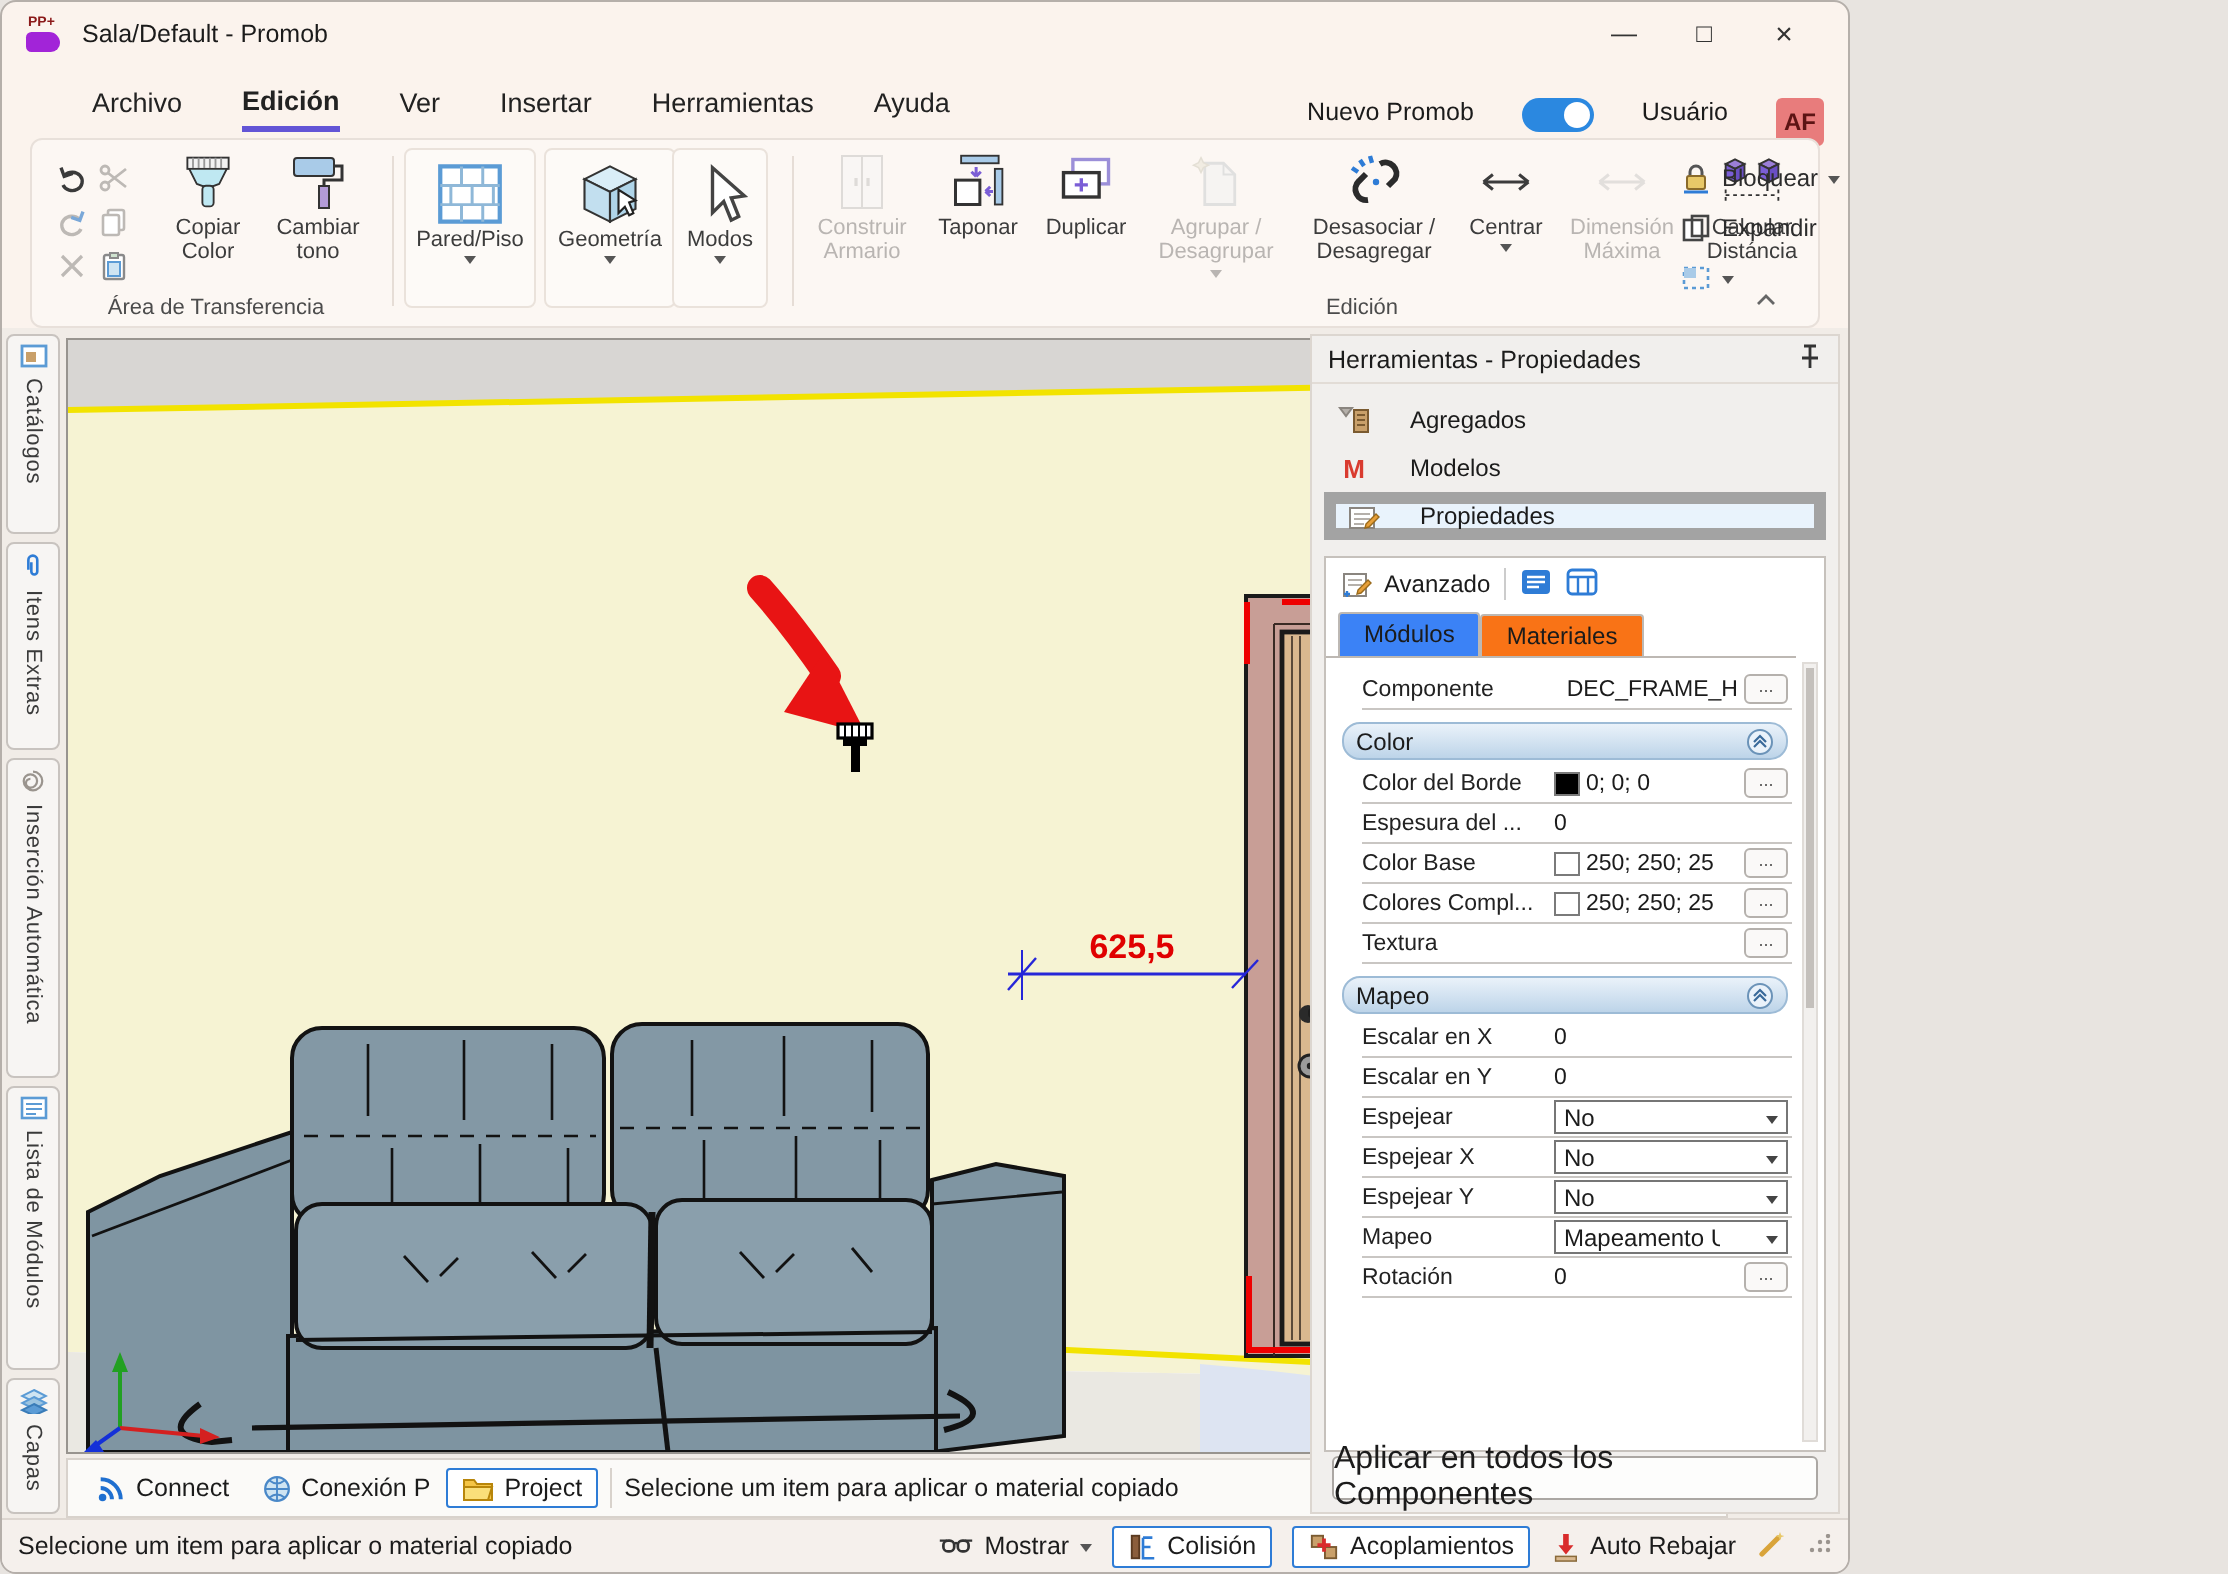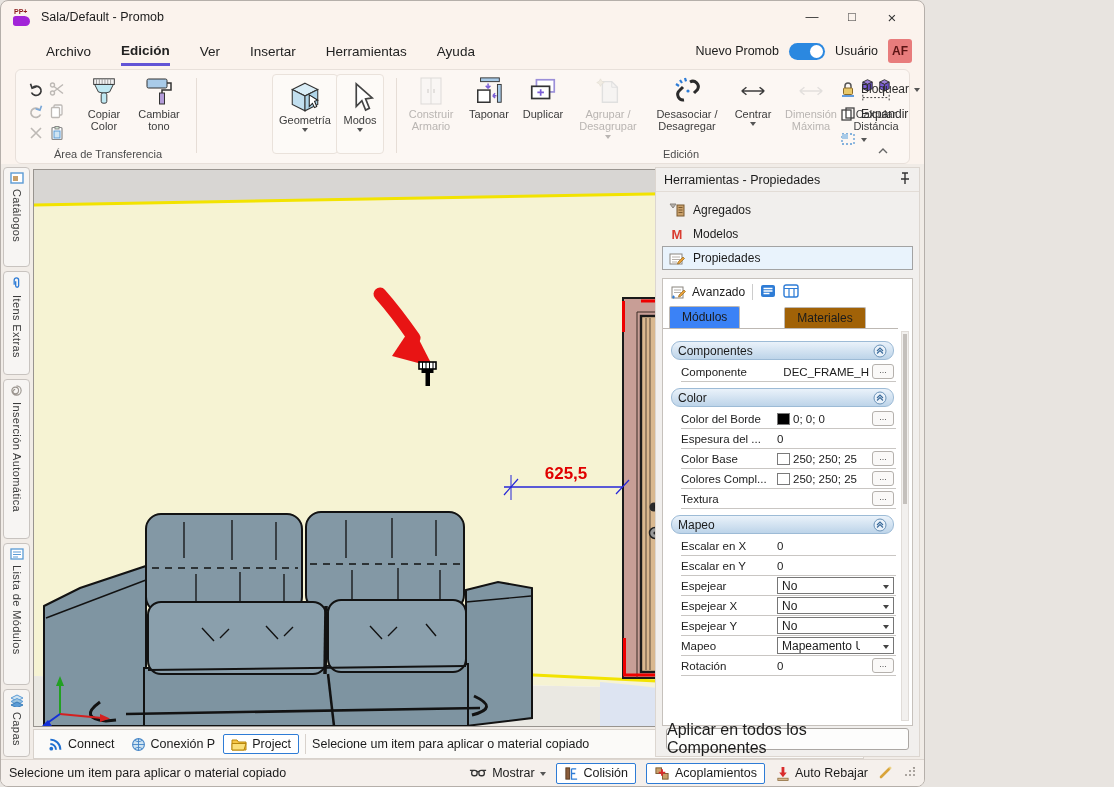--- a/index.html
+++ b/index.html
@@ -11,21 +11,21 @@
   .applogo { width:20px; height:18px; position:relative; margin-right:8px; }
   .applogo .pp { position:absolute; top:0; left:1px; font-size:7px; font-weight:bold; color:#8b1a1a; }
   .applogo .blob { position:absolute; left:0; bottom:0; width:17px; height:10px; background:#a224d8; border-radius:3px 6px 5px 3px; }
   .wctl { margin-left:auto; display:flex; }
   .wctl span { width:40px; text-align:center; font-size:13px; color:#333; cursor:default; }
 
   
   .menubar { height:36px; display:flex; align-items:center; padding-left:30px; font-size:13.5px; position:relative; }
   .mi { padding:6px 0 5px; margin:11px 15px; color:#222; }
   .mi.active { font-weight:bold; border-bottom:3px solid #6254D6; }
-  .menu-right { position:absolute; right:12px; top:0; height:36px; display:flex; align-items:center; gap:10px; font-size:12.5px; }
+  .menu-right { position:absolute; right:12px; top:16px; height:36px; display:flex; gap:24px; font-size:12.5px; }
   .toggle { width:36px; height:17px; background:#2B88E0; border-radius:9px; position:relative; }
   .toggle .knob { position:absolute; right:2px; top:2px; width:13px; height:13px; background:#fff; border-radius:50%; }
   .avatar { width:24px; height:24px; background:#E87C7C; border-radius:3px; font-weight:bold; font-size:12px; color:#5C1414; display:flex; align-items:center; justify-content:center; }
 
   
   .ribbon { position:relative; height:95px; margin:0 14px; background:#FCF7F3; border:1px solid #E8E0DA; border-radius:6px; }
   .rg { position:absolute; top:4px; display:flex; flex-direction:column; align-items:center; font-size:11px; color:#3c3c3c; text-align:center; line-height:1.12; }
   .rg .ric { height:34px; display:flex; align-items:center; justify-content:center; }
   .rg.big { border:1px solid #EAE2DB; background:#FDFAF7; border-radius:4px; height:80px; padding-top:5px; }
   .dis { color:#b9b5b2 !important; }
@@ -51,28 +51,28 @@
   .canvas svg { display:block; }
 
   .console { position:absolute; left:32px; top:565px; width:831px; height:30px; background:#FBFAF8; border:1px solid #D8D2CC; display:flex; align-items:center; font-size:12.5px; padding:0 6px; }
   .cit { display:flex; align-items:center; gap:5px; margin:0 8px; }
   .bluebox { border:1px solid #2E7CD6; border-radius:2px; padding:2px 7px; display:flex; align-items:center; gap:5px; background:#fff; }
   .cdiv { width:1px; height:20px; background:#D8D2CC; margin:0 6px; }
 
   .panel { position:absolute; right:4px; top:3px; width:265px; bottom:2px; background:#F1EFED; border:1px solid #DCD6D0; font-size:12px; }
   .phead { height:24px; display:flex; align-items:center; padding:0 8px; border-bottom:1px solid #E2DCD6; font-size:12.5px; }
   .pnav { padding:6px 6px 2px; }
-  .pnav .row { height:24px; display:flex; align-items:center; gap:8px; padding:0 6px; border:1px solid transparent; }
-  .pnav .row.sel { background:#E9F3FC; border:1px solid #a3a3a3; }
+  .pnav .row { height:24px; display:flex; align-items:center; gap:20px; padding:0 6px; border:1px solid transparent; }
+  .pnav .row.sel { background:#E9F3FC; border:6px solid #a3a3a3; }
   .pbox { margin:6px 6px 0; background:#fff; border:1px solid #C6C1BC; position:relative; height:448px; }
   .ptools { height:26px; display:flex; align-items:center; gap:7px; padding:0 8px; }
   .ptools .vd { width:1px; height:16px; background:#ccc; }
   .ptabs { display:flex; padding-left:6px; height:23px; align-items:flex-end; }
   .ptab { padding:3px 12px 4px; border:1px solid #BDB8B3; border-bottom:none; background:#3b82f6; font-size:12px; border-radius:2px 2px 0 0; }
-  .ptab.act { background:#a16207; position:relative; top:1px; font-weight:normal;margin-left:44px; }
+  .ptab.act { background:#f97316; position:relative; top:1px; font-weight:normal; }
   .pgrid { position:absolute; top:49px; bottom:0; left:0; right:14px; border-top:1px solid #BDB8B3; overflow:hidden; padding:6px 2px 0 6px; }
   .sect { height:19px; background:linear-gradient(#EAF2FA,#BDD4E9); border:1px solid #9DBBD6; border-radius:9px; display:flex; align-items:center; padding:0 6px; margin:6px 2px 2px; }
   .sect .t { flex:1; }
   .prow { display:flex; align-items:center; height:20px; border-bottom:1px solid #C9C6C3; margin-left:12px; padding-right:2px; }
   .prow .lbl { width:96px; font-size:11.5px; color:#222; white-space:nowrap; overflow:hidden; }
   .prow .val { flex:1; font-size:11.5px; display:flex; align-items:center; gap:3px; overflow:hidden; white-space:nowrap; }
   .sw { width:13px; height:12px; border:1px solid #7a7a7a; flex:none; }
   .dotbtn { width:22px; height:15px; border:1px solid #B5B1AD; border-radius:3px; background:#FAF9F8; font-size:9px; line-height:11px; text-align:center; color:#555; flex:none; margin-left:auto; }
   .dd { flex:1; border:1px solid #767676; height:17px; background:#fff; display:flex; align-items:center; padding:0 4px; gap:4px; }
   .dd .tri { margin-left:auto; border-top-color:#444; }
@@ -178,20 +178,30 @@
             <rect x="4" y="4" width="20" height="9" rx="1.5" fill="#A9CBE8" stroke="#333"></rect>
             <path d="M24 8h4v7h-9v3" fill="none" stroke="#333" stroke-width="1.5"></path>
             <rect x="16.5" y="18" width="5" height="11" fill="#B39BD8" stroke="#333"></rect>
           </svg>
         </span>
       <span>Cambiar tono</span>
     </div>
     <div class="glabel" style="left:8px; width:168px;">Área de Transferencia</div>
     <div class="rsep" style="left:180px;"></div>
 
+    <div class="rg big" style="left:186px; width:66px;">
+      <span class="ric">
+          <svg width="34" height="34" viewBox="0 0 32 32">
+            <rect x="2" y="3" width="28" height="26" fill="#fff" stroke="#5B9BD5" stroke-width="2"></rect>
+            <path d="M2 12h28M2 21h28M12 3v9M22 3v9M7 12v9M17 12v9M27 12v9M12 21v8M22 21v8" stroke="#8FB8D8" stroke-width="1.4" fill="none"></path>
+          </svg>
+        </span>
+      <span>Pared/Piso</span>
+        <span class="tri"></span>
+    </div>
     <div class="rg big" style="left:256px; width:66px;">
       <span class="ric">
           <svg width="34" height="34" viewBox="0 0 32 32">
             <polygon points="16,3 28,9 16,15 4,9" fill="#D9EDF7" stroke="#333"></polygon>
             <polygon points="4,9 16,15 16,29 4,23" fill="#C2DFEF" stroke="#333"></polygon>
             <polygon points="28,9 16,15 16,29 28,23" fill="#AFD4E8" stroke="#333"></polygon>
             <polygon points="20,14 20,25 23,22 25,26 27,25 25,20 28,19" fill="#fff" stroke="#222"></polygon>
           </svg>
         </span>
       <span>Geometría</span>
@@ -636,27 +646,20 @@
                 <rect x="1" y="1" width="14" height="12" rx="2" fill="#fff" stroke="#2E7CD6" stroke-width="1.4"></rect>
                 <path d="M1 4.5h14M6 4.5v8.5M11 4.5v8.5" stroke="#2E7CD6" stroke-width="1.2"></path>
               </svg></span>
         </div>
         <div class="ptabs">
           <span class="ptab">Módulos</span>
           <span class="ptab act">Materiales</span>
         </div>
 
         <div class="pgrid">
-          <div class="sect">
-            <span class="t">Componentes</span>
-            <svg width="14" height="14" viewBox="0 0 14 14">
-                <circle cx="7" cy="7" r="6" fill="#EAF2FA" stroke="#6B93B8"></circle>
-                <path d="M4 8.5l3-3 3 3M4 11l3-3 3 3" fill="none" stroke="#3a6a9a" stroke-width="1.1" transform="translate(0,-1.5)"></path>
-              </svg>
-          </div>
           <div class="prow">
             <span class="lbl">Componente</span>
             <span class="val" style="justify-content:flex-end;">DEC_FRAME_H</span>
             <span class="dotbtn" style="margin-left:3px;">...</span>
           </div>
 
           <div class="sect">
             <span class="t">Color</span>
             <svg width="14" height="14" viewBox="0 0 14 14">
                 <circle cx="7" cy="7" r="6" fill="#EAF2FA" stroke="#6B93B8"></circle>

